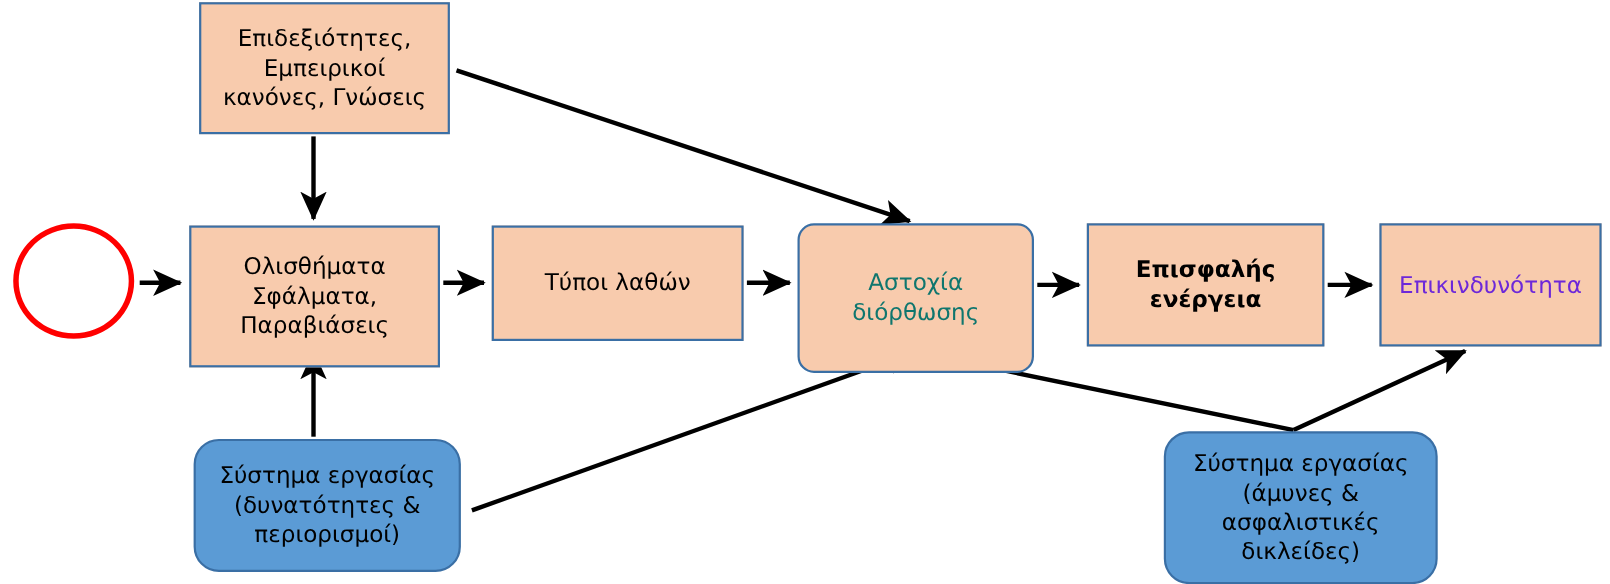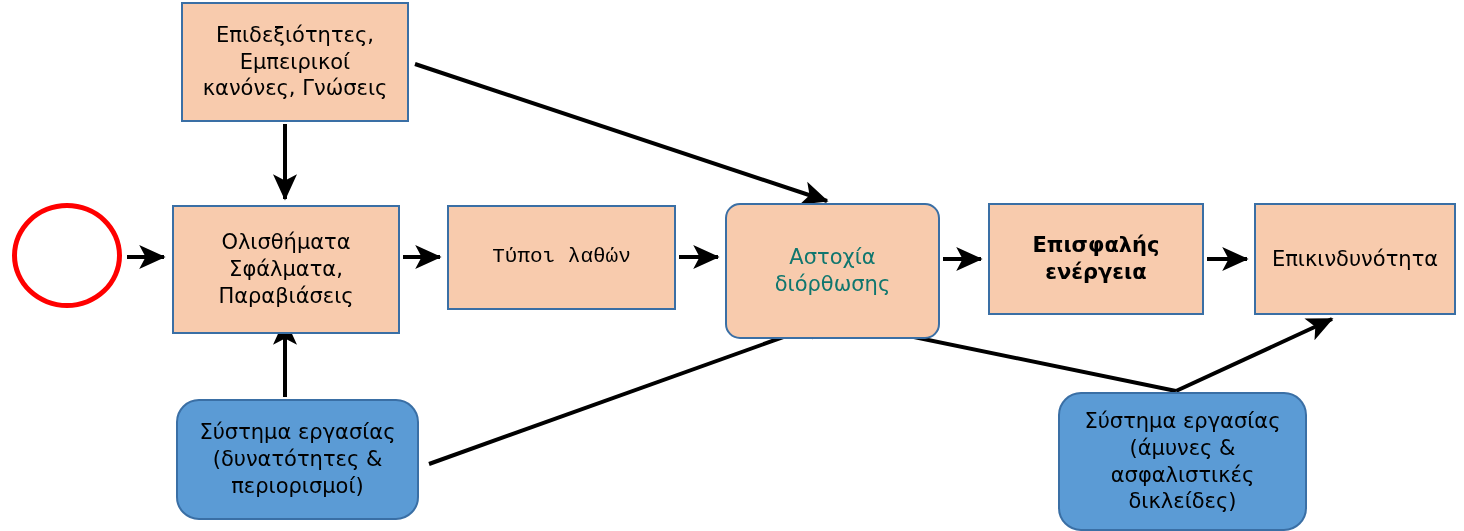--- a/index.html
+++ b/index.html
@@ -74,26 +74,26 @@
   </svg>
 
   <div id="node-layer">
       <div class="start-ellipse" style="border-color: rgb(255, 0, 0); left: 12px; top: 203px; width: 110px; height: 105px;"></div>
       <div class="node peach" style="border-color: rgb(58, 111, 165); background: rgb(248, 203, 173); color: rgb(0, 0, 0); left: 181px; top: 2px; width: 228px; height: 120px;">Επιδεξιότητες,
 Εμπειρικοί
 κανόνες, Γνώσεις</div>
       <div class="node peach" style="border-color: rgb(58, 111, 165); background: rgb(248, 203, 173); color: rgb(0, 0, 0); left: 172px; top: 205px; width: 228px; height: 129px;">Ολισθήματα
 Σφάλματα,
 Παραβιάσεις</div>
-      <div class="node peach" style="border-color: rgb(58, 111, 165); background: rgb(248, 203, 173); color: rgb(0, 0, 0); left: 447px; top: 205px; width: 229px; height: 105px; font-family: Liberation Mono, monospace;">Τύποι λαθών</div>
+      <div class="node peach" style="border-color: rgb(58, 111, 165); background: rgb(248, 203, 173); color: rgb(0, 0, 0); left: 447px; top: 205px; width: 229px; height: 105px;">Τύποι λαθών</div>
       <div class="node peach" style="border-color: rgb(58, 111, 165); background: rgb(248, 203, 173); color: #0f766e; left: 725px; top: 203px; width: 215px; height: 136px; border-radius: 15px;">Αστοχία
 διόρθωσης</div>
       <div class="node peach" style="border-color: rgb(58, 111, 165); background: rgb(248, 203, 173); color: rgb(0, 0, 0); left: 988px; top: 203px; width: 216px; height: 112px; font-weight: bold;">Επισφαλής
 ενέργεια</div>
-      <div class="node peach" style="border-color: rgb(58, 111, 165); background: rgb(248, 203, 173); color: #000000; left: 1254px; top: 203px; width: 202px; height: 112px;">Επικινδυνότητα</div>
+      <div class="node peach" style="border-color: rgb(58, 111, 165); background: rgb(248, 203, 173); color: #6d28d9; left: 1254px; top: 203px; width: 202px; height: 112px;">Επικινδυνότητα</div>
       <div class="node blue" style="border-color: rgb(58, 111, 165); background: rgb(91, 155, 213); color: rgb(0, 0, 0); left: 176px; top: 399px; width: 243px; height: 121px;">Σύστημα εργασίας
 (δυνατότητες &amp;
 περιορισμοί)</div>
       <div class="node blue" style="border-color: rgb(58, 111, 165); background: rgb(91, 155, 213); color: rgb(0, 0, 0); left: 1058px; top: 392px; width: 249px; height: 139px;">Σύστημα εργασίας
 (άμυνες &amp;
 ασφαλιστικές
 δικλείδες)</div>
     </div>
 
 </div>

